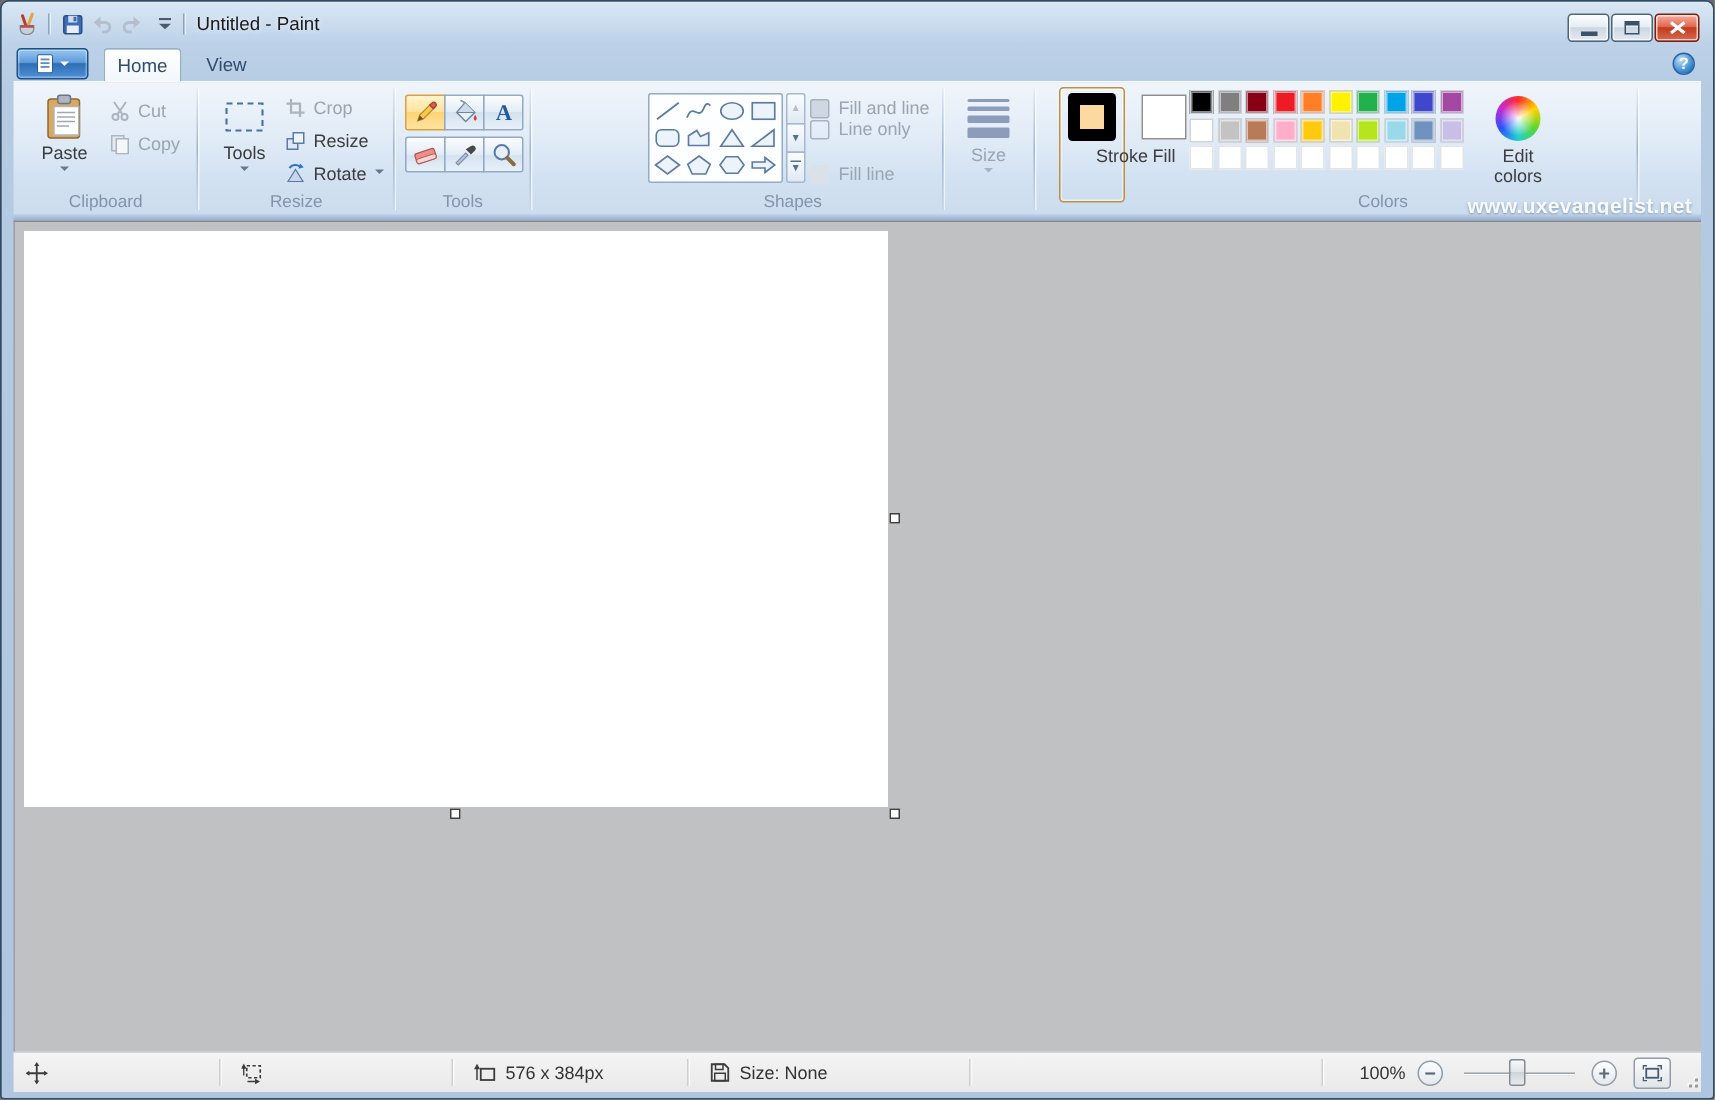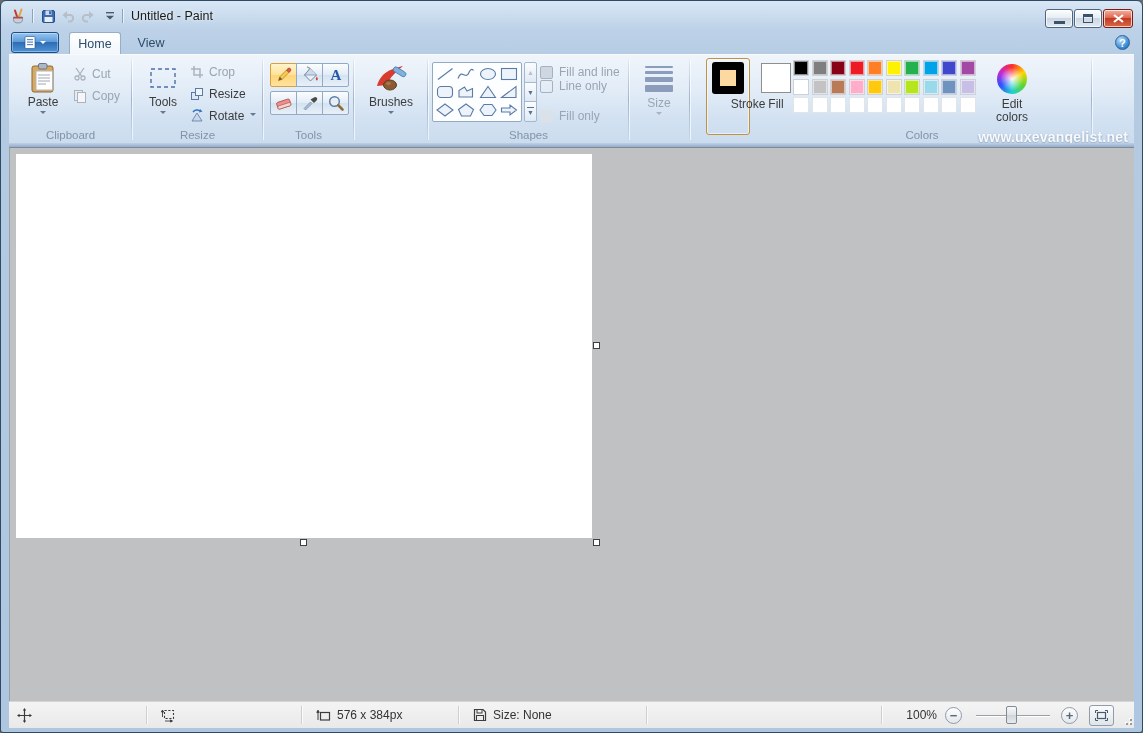--- a/index.html
+++ b/index.html
@@ -312,32 +312,20 @@
           <div class="toolcell">
             <svg width="18" height="18" viewBox="0 0 18 18">
               <circle cx="7.5" cy="7.5" r="4.8" fill="#e7eef6" stroke="#5b7aa6" stroke-width="1.4"></circle>
               <line x1="11.2" y1="11.2" x2="15.5" y2="15.5" stroke="#8a6d3b" stroke-width="2.6" stroke-linecap="round"></line>
             </svg>
           </div>
         </div>
       <div class="glabel">Tools</div>
     </div>
 
-    <div class="group" style="left:345px;width:74px;">
-      <div class="bigbtn" style="left:7px;top:3px;width:60px;">
-        <svg width="34" height="32" viewBox="0 0 34 32">
-          <path d="M3 24 C7 10 17 7 29 4 C21 11 16 15 13 23 Z" fill="#d83b2f"></path>
-          <rect x="21" y="4" width="14" height="5" rx="2.5" transform="rotate(32 21 4)" fill="#7fb2e0" stroke="#4b7fae" stroke-width="0.8"></rect>
-          <ellipse cx="16" cy="23" rx="6.5" ry="5" fill="#8a5a33" stroke="#5f3d20"></ellipse>
-          <ellipse cx="14.5" cy="21.5" rx="2.5" ry="1.8" fill="#a9744a"></ellipse>
-        </svg>
-        <span class="blabel">Brushes</span>
-        <span class="dd"></span>
-      </div>
-    </div>
 
     <div class="group" style="left:419px;width:201px;">
       <div class="shapebox">
           <div class="shapecell">
             <svg width="20" height="16" viewBox="0 0 20 16">
               <line x1="3" y1="13.5" x2="17.5" y2="2.5" fill="none" stroke="#5b7aa6" stroke-width="1.2"></line>
             </svg>
           </div>
           <div class="shapecell">
             <svg width="20" height="16" viewBox="0 0 20 16">
@@ -405,21 +393,21 @@
       <div class="shapeopt" style="top:10px;">
         <span class="optswatch fl"></span>
         <span>Fill and line</span>
       </div>
       <div class="shapeopt" style="top:24px;justify-content:center;">
         <span class="optswatch lo"></span>
         <span>Line only</span>
       </div>
       <div class="shapeopt" style="top:54px;">
         <span class="optswatch fo"></span>
-        <span>Fill only</span>
+        <span>Fill line</span>
       </div>
       <div class="glabel">Shapes</div>
     </div>
 
     <div class="group" style="left:620px;width:61px;">
       <div class="bigbtn disabled" style="left:7px;top:3px;width:46px;">
         <span class="sizebars">
           <div style="height:2px;"></div>
             <div style="height:3px;"></div>
             <div style="height:5px;"></div>

